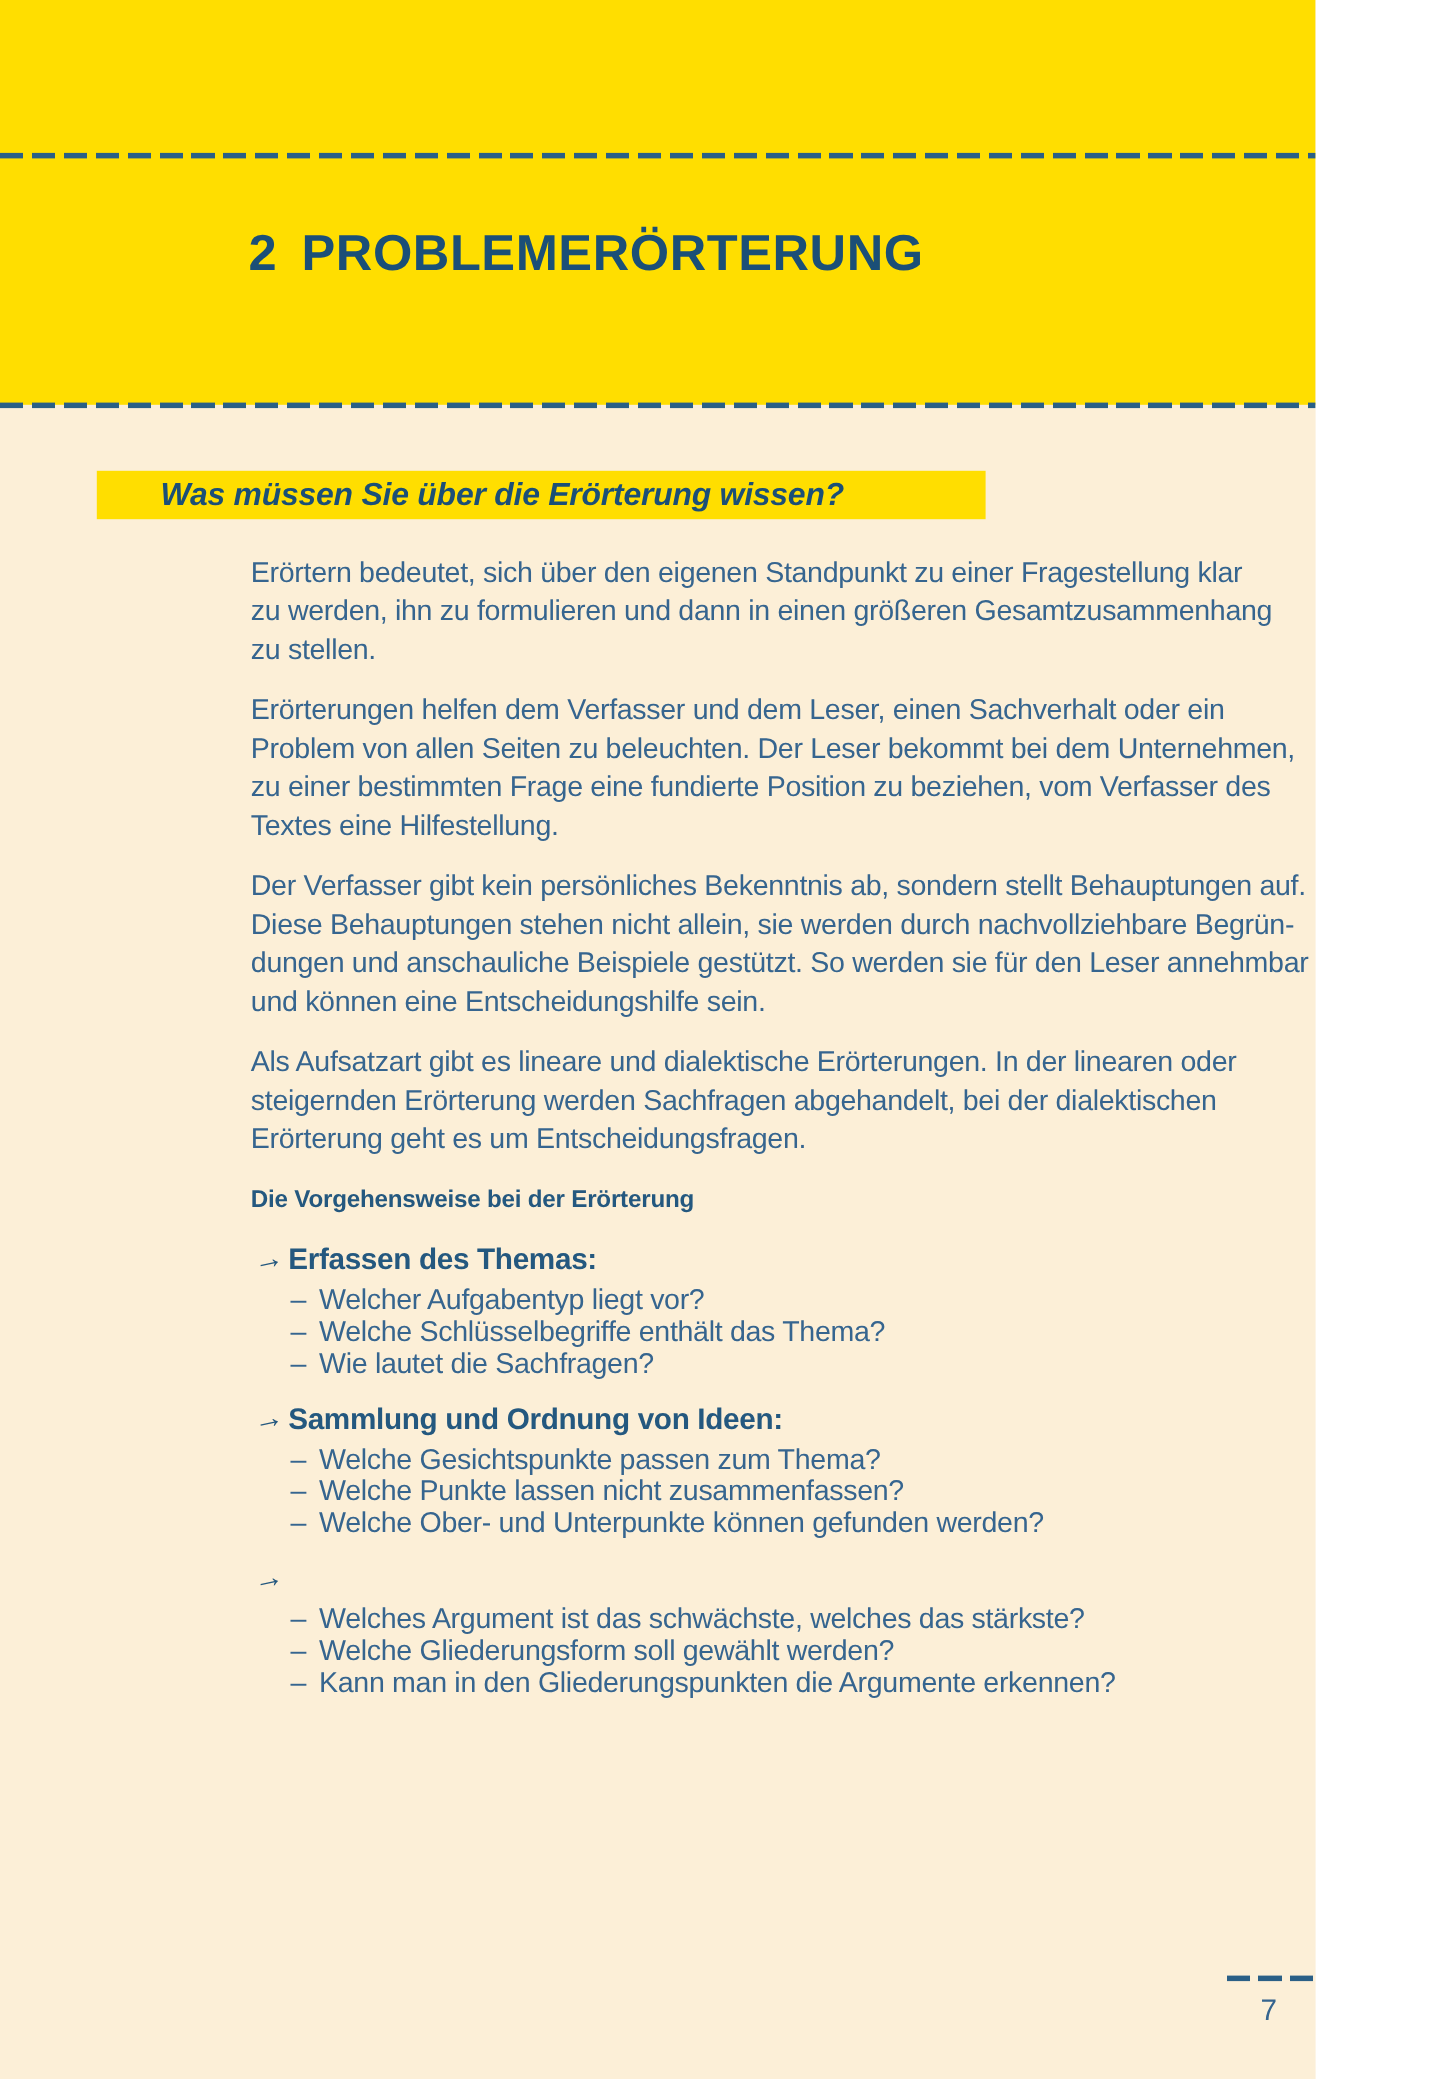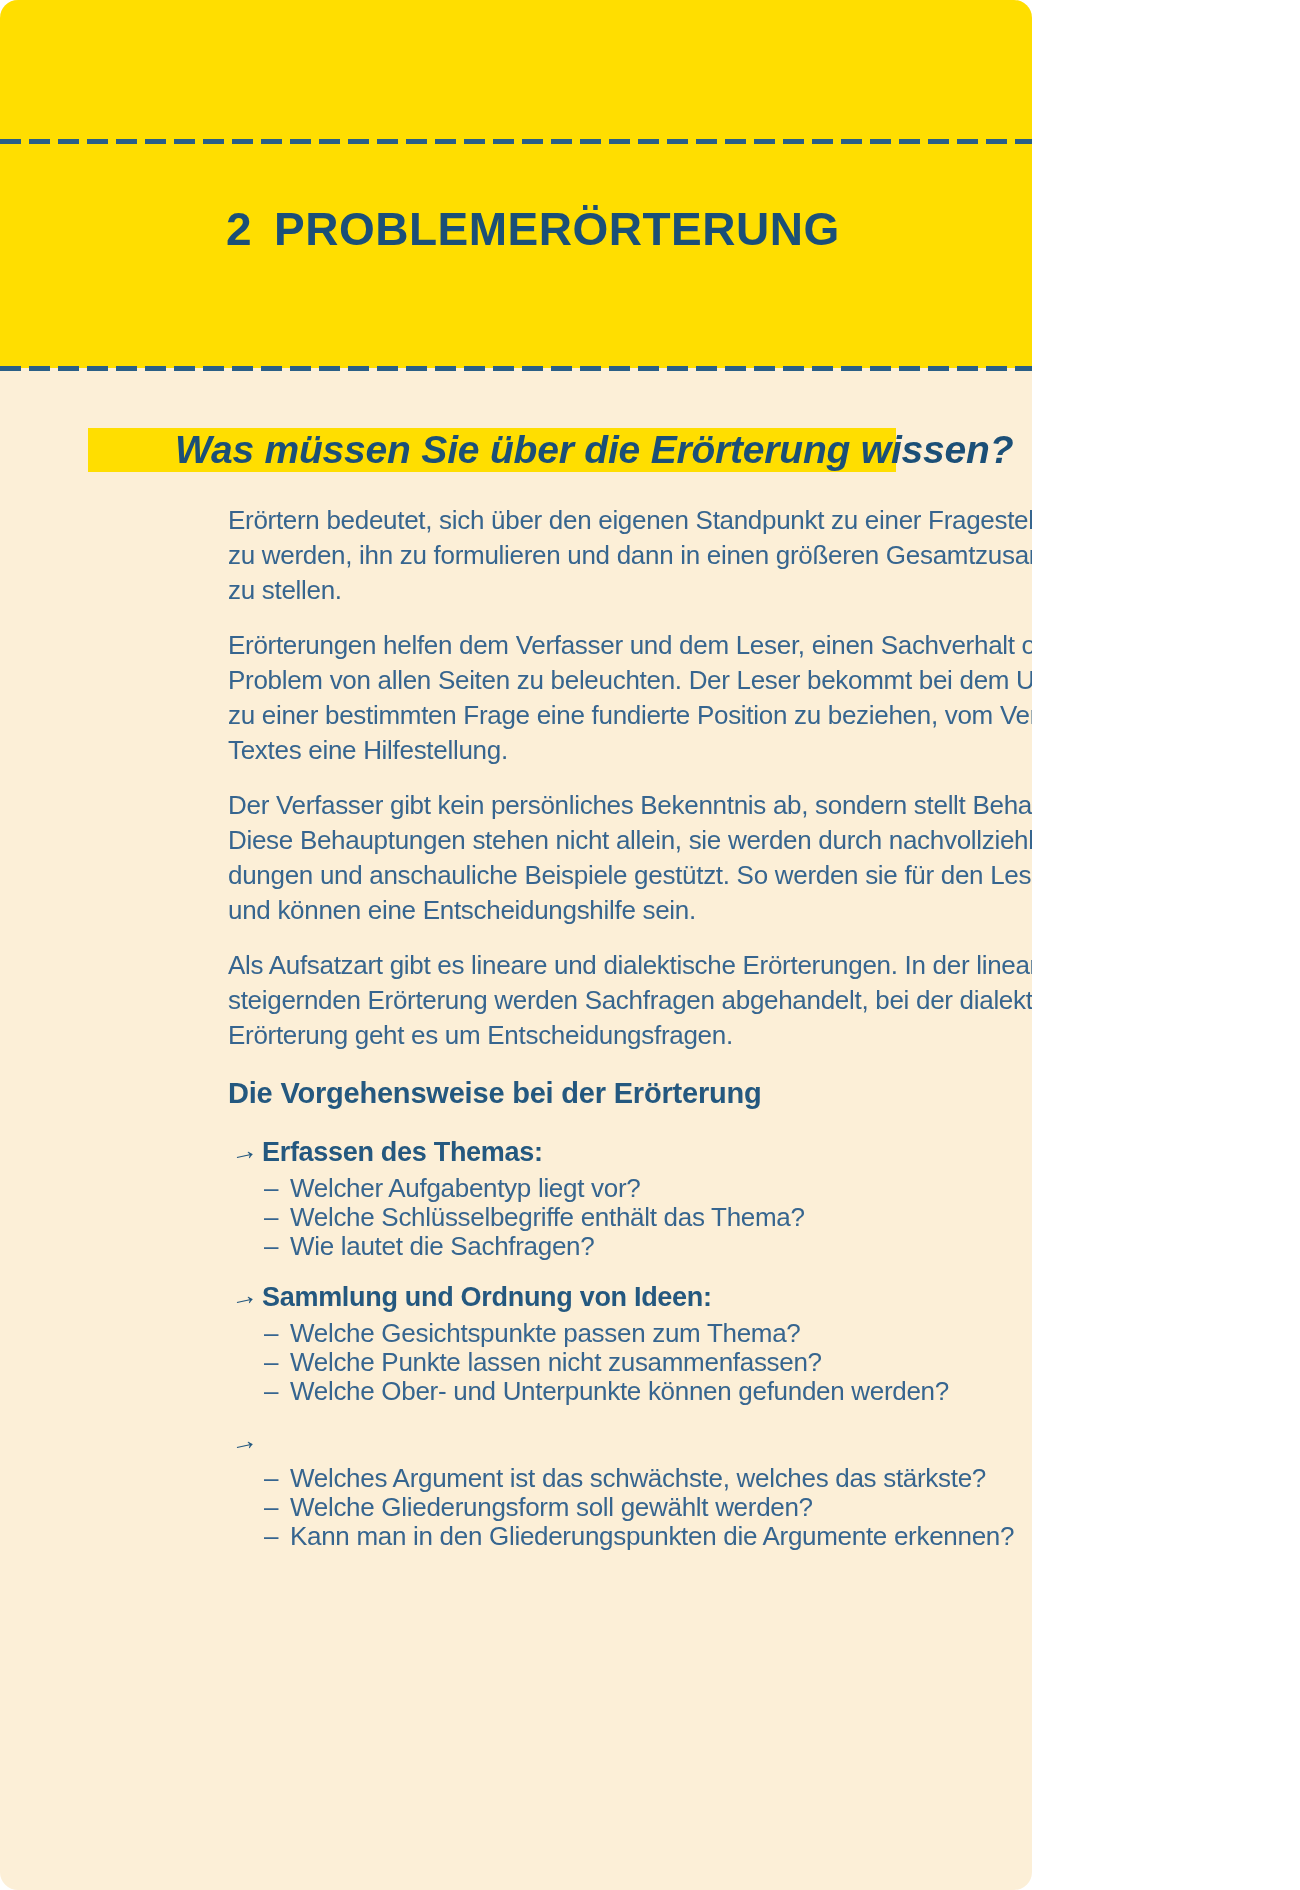--- a/index.html
+++ b/index.html
@@ -10,25 +10,24 @@
     --text: #36658F;
     --bold: #24587F;
     --dash: #2A5F86;
   }
   * { margin: 0; padding: 0; box-sizing: border-box; }
   html, body { background: #ffffff; }
   body { font-family: "Liberation Sans", sans-serif; }
 
   .page {
     position: relative;
-    width: 1032px;
+    width: 1196px;
     height: 1890px;
     background: var(--cream);
     overflow: hidden;
-    border-radius: 18px;
   }
 
   
   .chapter-band {
     position: absolute;
     top: 0; left: 0; right: 0;
     height: 368px;
     background: var(--yellow);
   }
 
@@ -58,22 +57,22 @@
     position: absolute;
     left: 88px;
     top: 428px;
     width: 808px;
     height: 44px;
     background: var(--yellow);
     display: flex;
     align-items: center;
   }
   .highlight-heading {
-    padding-left: 87px;
-    font-size: 39px;
+    padding-left: 58px;
+    font-size: 29px;
     font-weight: bold;
     font-style: italic;
     letter-spacing: -0.2px;
     color: var(--navy);
     white-space: nowrap;
   }
 
   
   .content {
     position: absolute;
@@ -85,21 +84,21 @@
     letter-spacing: -0.3px;
   }
   .para {
     white-space: pre-line;
     line-height: 35px;
     margin-bottom: 20px;
   }
   .subheading {
     margin-top: 24px;
     margin-bottom: 26px;
-    font-size: 29px;
+    font-size: 22px;
     font-weight: bold;
     letter-spacing: -0.2px;
     color: var(--bold);
     white-space: nowrap;
   }
   .section { margin-bottom: 20px; }
   .sec-heading {
     display: flex;
     line-height: 32px;
     margin-bottom: 6px;

